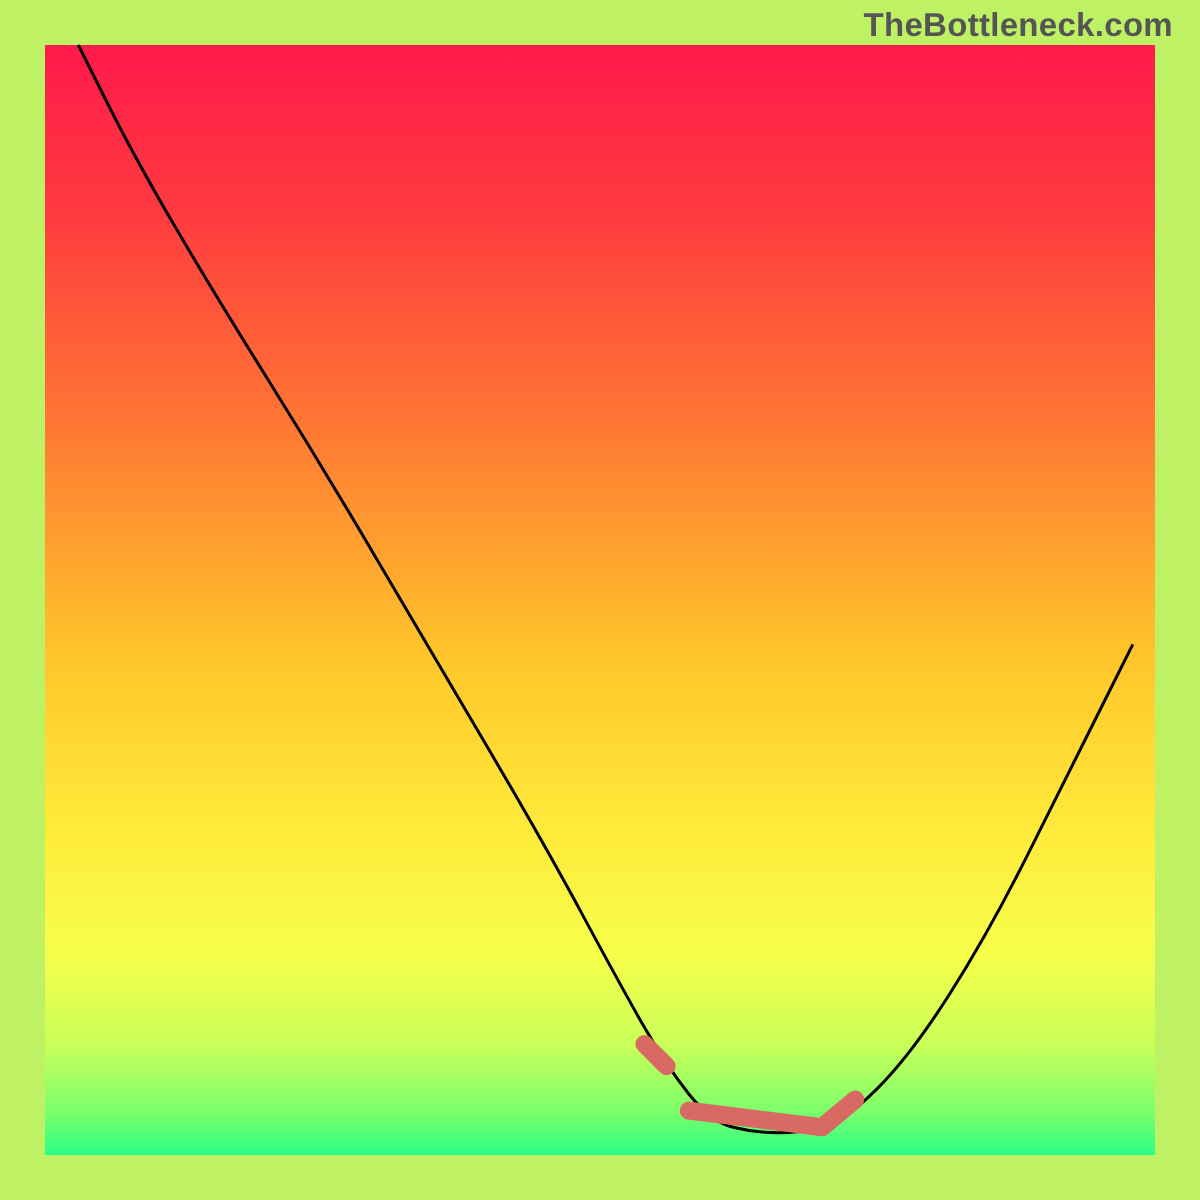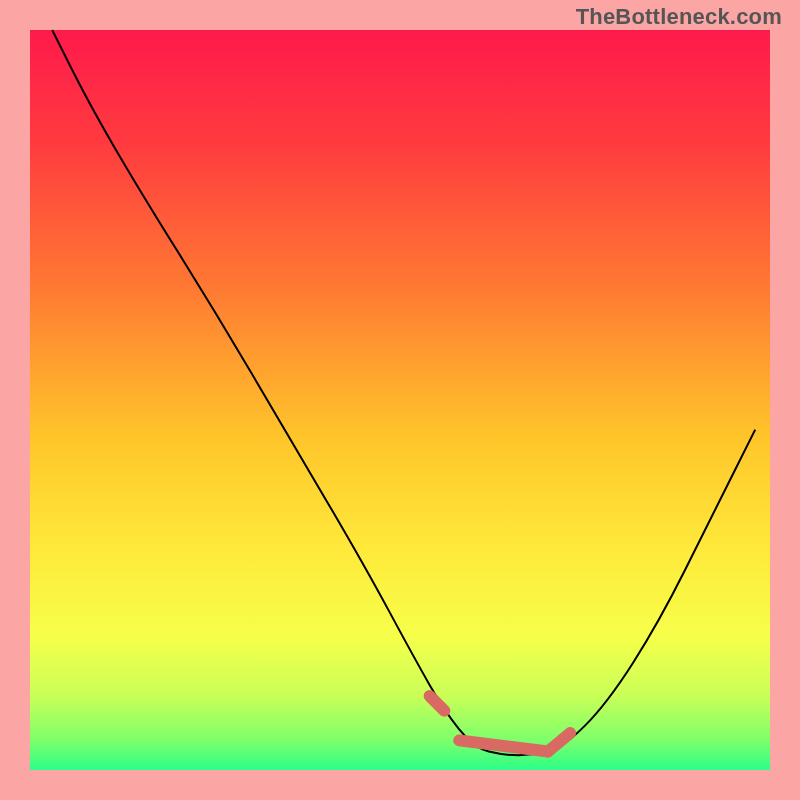--- a/index.html
+++ b/index.html
@@ -8,21 +8,21 @@
     width: 800px;
     height: 800px;
     background: #000;
     overflow: hidden;
     font-family: Arial, Helvetica, sans-serif;
   }
   .stage {
     position: relative;
     width: 800px;
     height: 800px;
-    background: #fca5a5;
+    background: #bef264;
   }
   .watermark {
     position: absolute;
     top: 4px;
     right: 18px;
     color: #555;
     font-size: 22px;
     font-weight: 600;
     letter-spacing: 0.2px;
     user-select: none;

